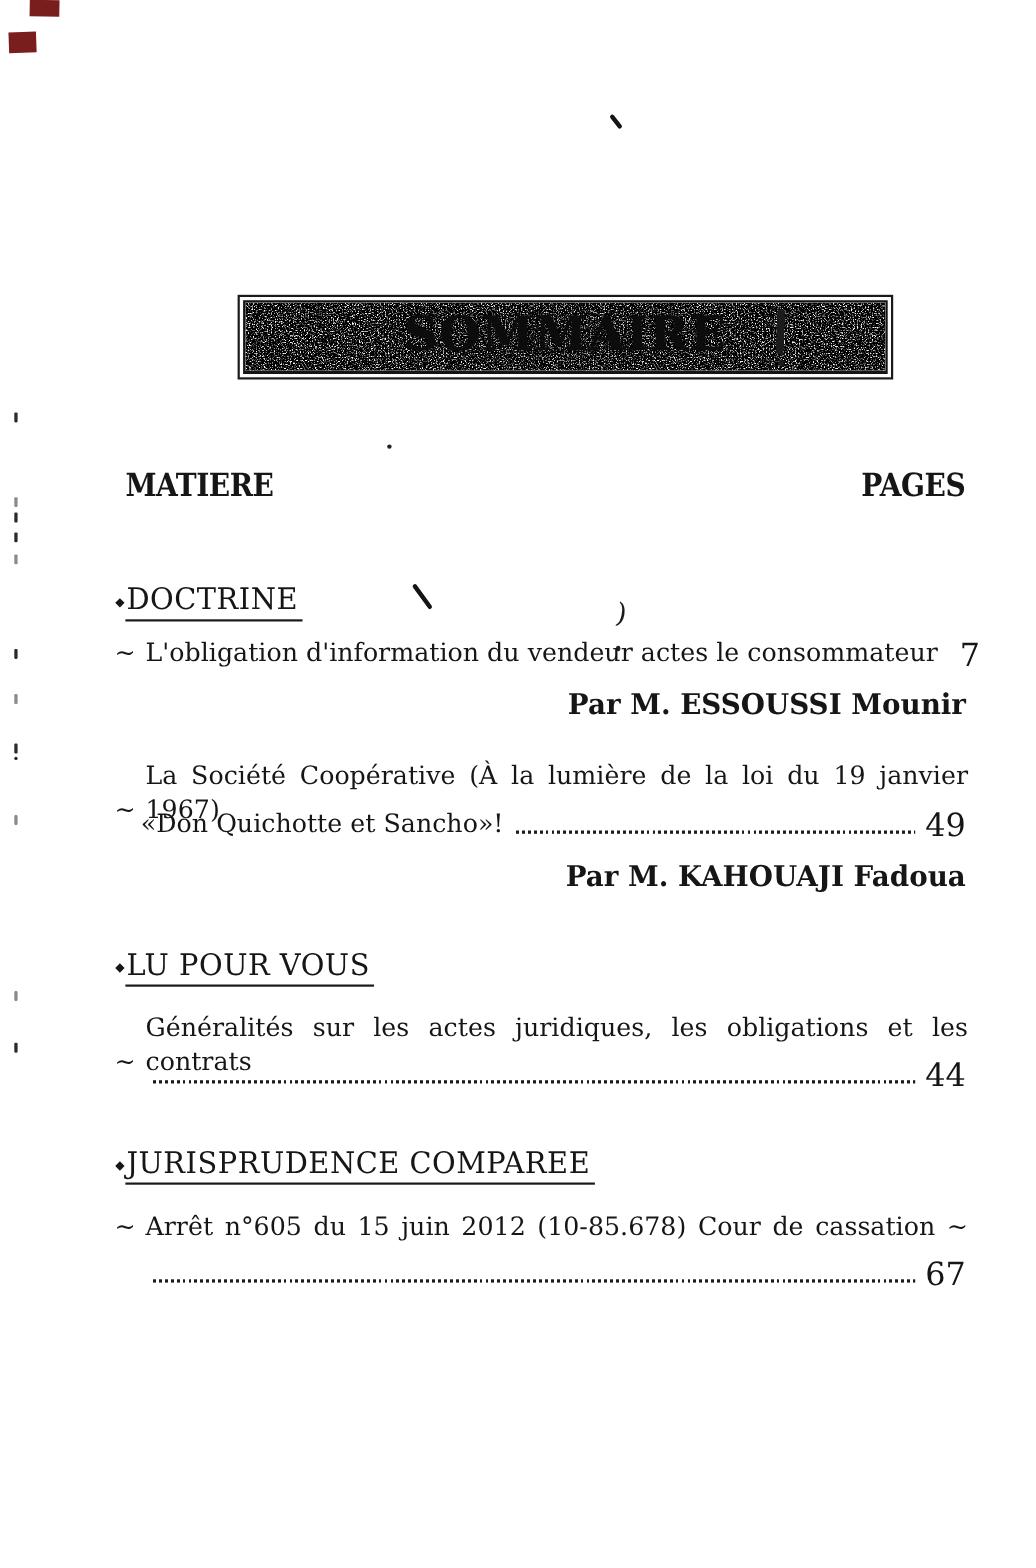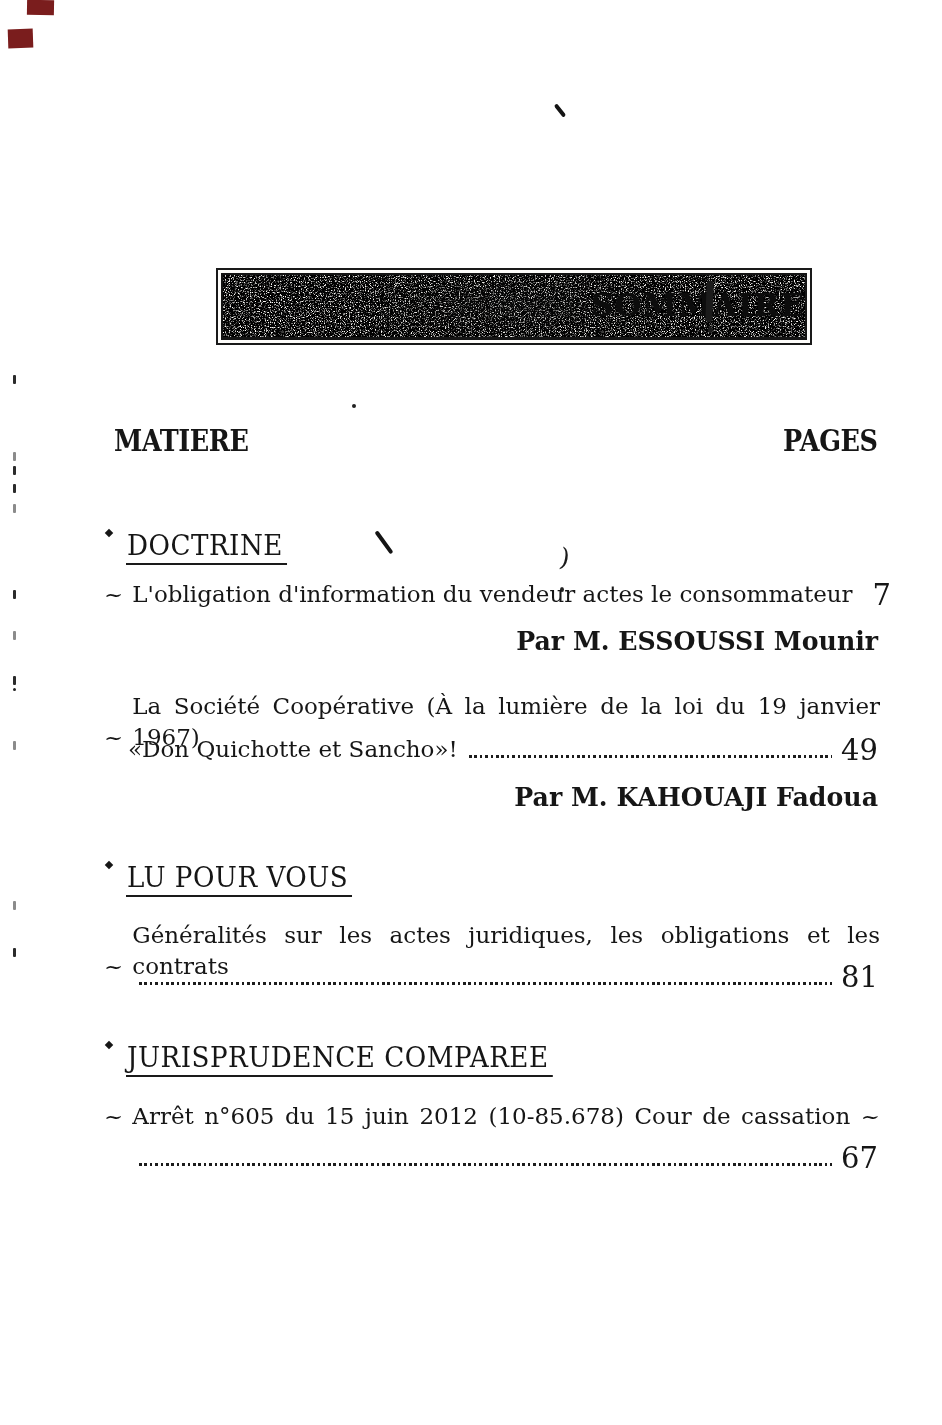--- a/index.html
+++ b/index.html
@@ -28,31 +28,31 @@
     position:absolute;left:3px;top:3px;right:3px;bottom:3px;
     border:2px solid #141414;border-bottom-width:3px;overflow:hidden;background:#fbfaf7;
   }
   .banner-noise{position:absolute;left:0;top:0;width:100%;height:100%;}
   .banner-smudge{
     position:absolute;left:22%;top:0;width:56%;height:100%;
     background:radial-gradient(ellipse at center, rgba(25,25,25,.28), rgba(25,25,25,.08) 55%, transparent 78%);
   }
   .banner-title{
     position:absolute;left:0;right:0;top:50%;transform:translateY(-54%);
-    text-align:right;font-size:31px;font-weight:700;letter-spacing:1px;color:#0c0c0c;
+    text-align:center;font-size:43px;font-weight:700;letter-spacing:1px;color:#0c0c0c;
     text-shadow:0 0 2px rgba(10,10,10,.55);
   }
   .banner-squiggle{position:absolute;left:706px;top:281px;width:7px;height:41px;background:#1b1b1b;border-radius:3px;transform:rotate(2deg);}
   .banner-squiggle-dot{position:absolute;left:708px;top:327px;width:5px;height:6px;background:#1b1b1b;border-radius:50%;}
   
   .col-head{position:absolute;font-size:29px;font-weight:700;letter-spacing:-.5px;}
   .col-head.left{left:114px;top:424px;transform:scaleX(.88);transform-origin:left;}
   .col-head.right{right:64px;top:424px;transform:scaleX(.88);transform-origin:right;}
   
-  .sec-head{position:absolute;left:106px;display:flex;gap:14px;}
+  .sec-head{position:absolute;left:106px;display:flex;align-items:center;gap:2px;}
   .diamond{width:6px;height:6px;background:#161616;transform:rotate(45deg);flex:0 0 auto;}
   .sec-title{
     font-size:27px;letter-spacing:.5px;border-bottom:2px solid #1a1a1a;
     padding:0 4px 2px 1px;transform:scaleX(.97);transform-origin:left;white-space:nowrap;
   }
   .toc-line{position:absolute;display:flex;align-items:flex-end;font-size:23px;line-height:1.35;}
   .toc-line .dash{margin-right:9px;flex:0 0 auto;}
   .toc-line .t{white-space:nowrap;}
   .toc-line .justify{flex:1;text-align:justify;text-align-last:justify;white-space:normal;}
   .leader{
@@ -134,21 +134,21 @@
   <span class="diamond"></span>
   <span class="sec-title">LU POUR VOUS</span>
 </div>
 
 <div class="toc-line" style="left:104px;top:920px;width:776px">
   <span class="dash">~</span>
   <span class="justify">Généralités sur les actes juridiques, les obligations et les contrats</span>
 </div>
 <div class="toc-line" style="left:128px;top:963px;width:750px">
   <span class="leader"></span>
-  <span class="pageno">81</span>
+  <span class="pageno">44</span>
 </div>
 
 <div class="sec-head" style="top:1042px">
   <span class="diamond"></span>
   <span class="sec-title">JURISPRUDENCE COMPAREE</span>
 </div>
 
 <div class="toc-line" style="left:104px;top:1101px;width:776px">
   <span class="dash">~</span>
   <span class="justify">Arrêt n°605 du 15 juin 2012 (10-85.678) Cour de cassation ~</span>

